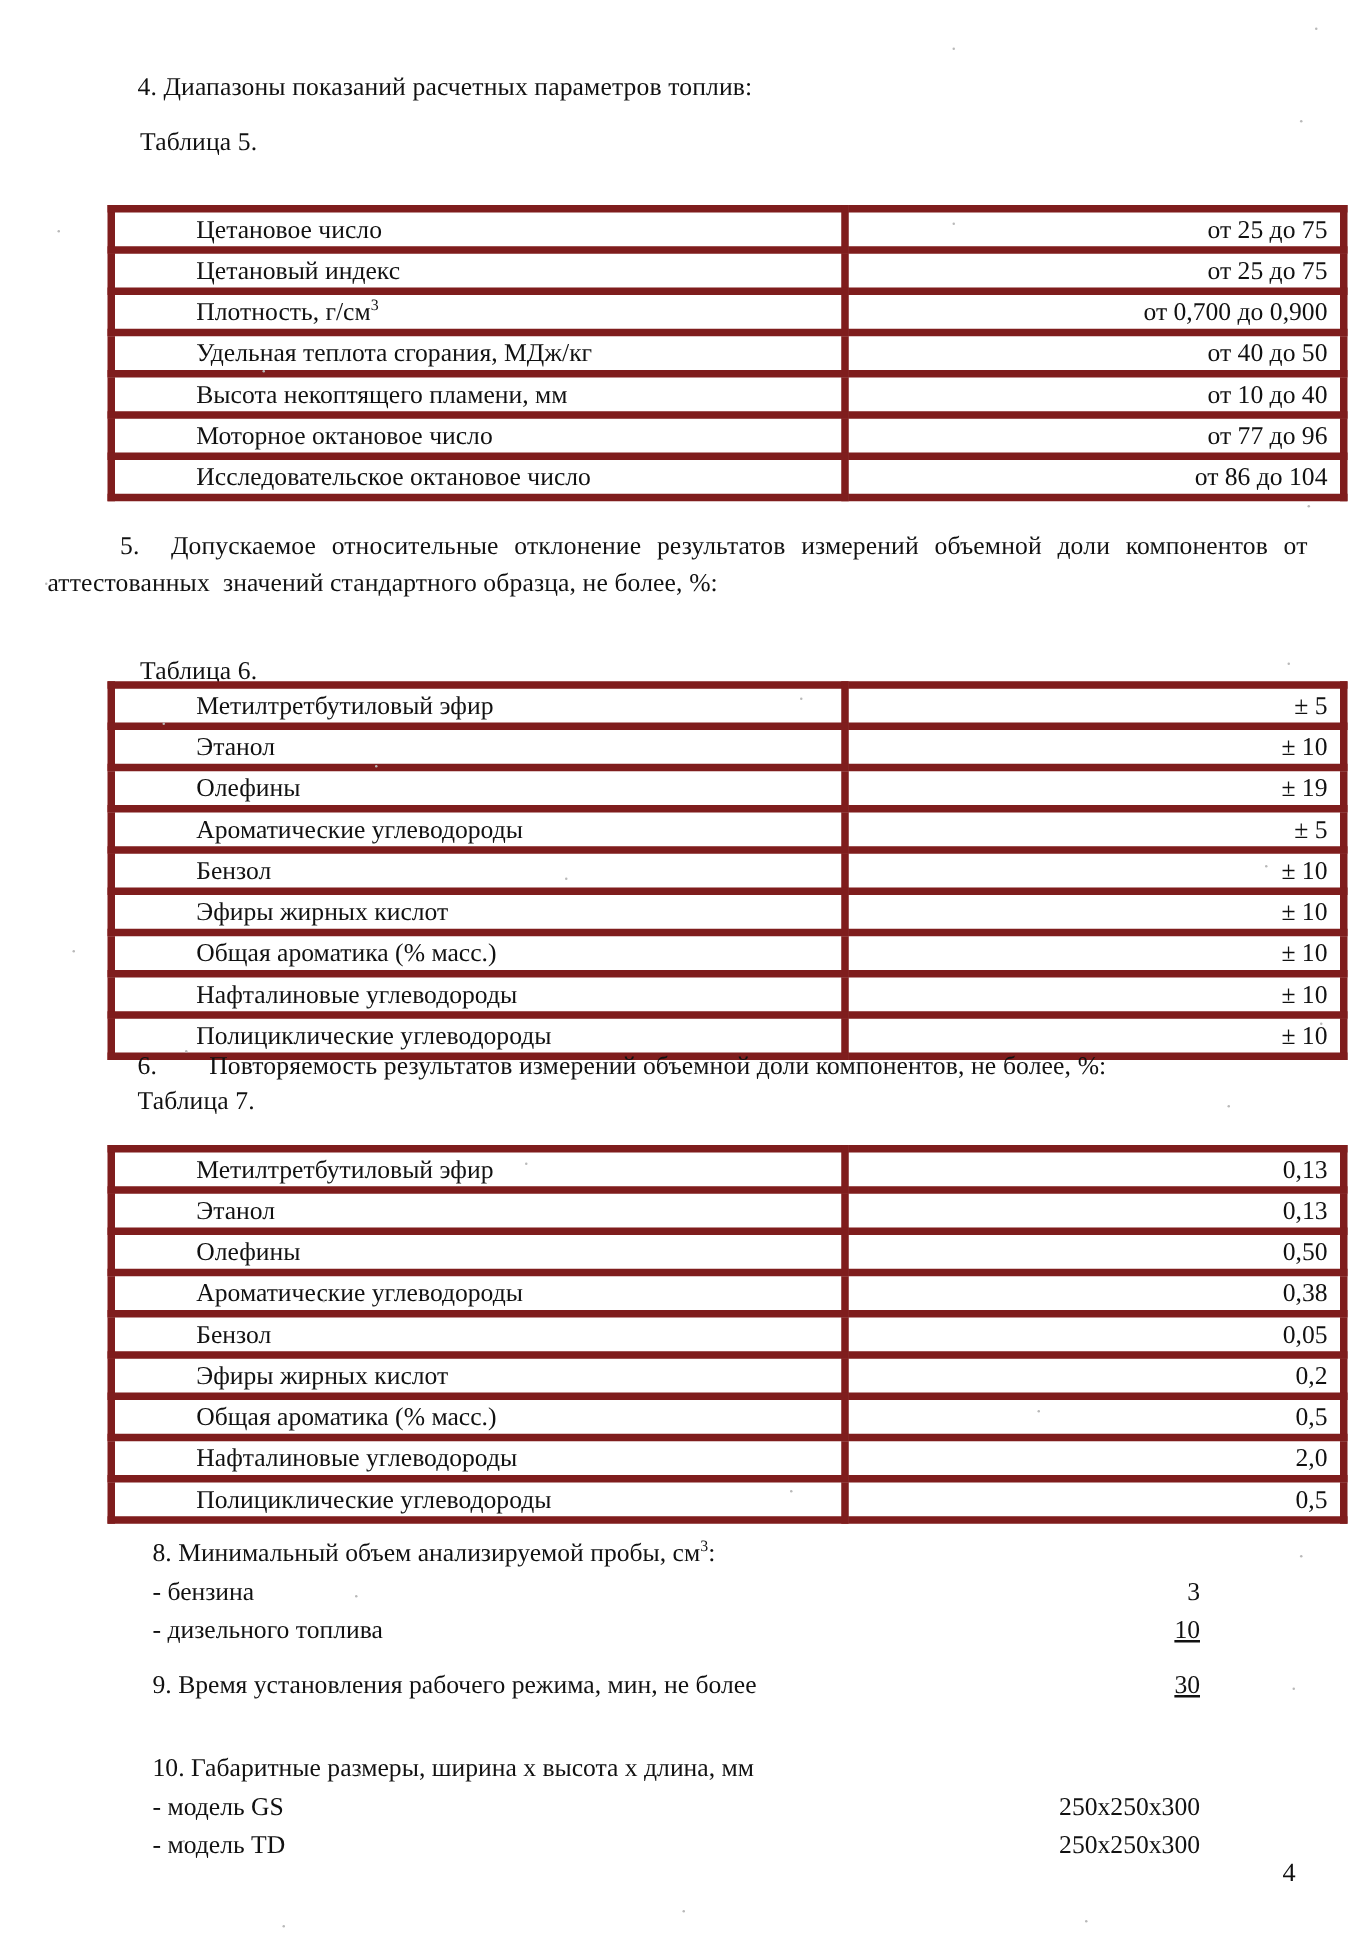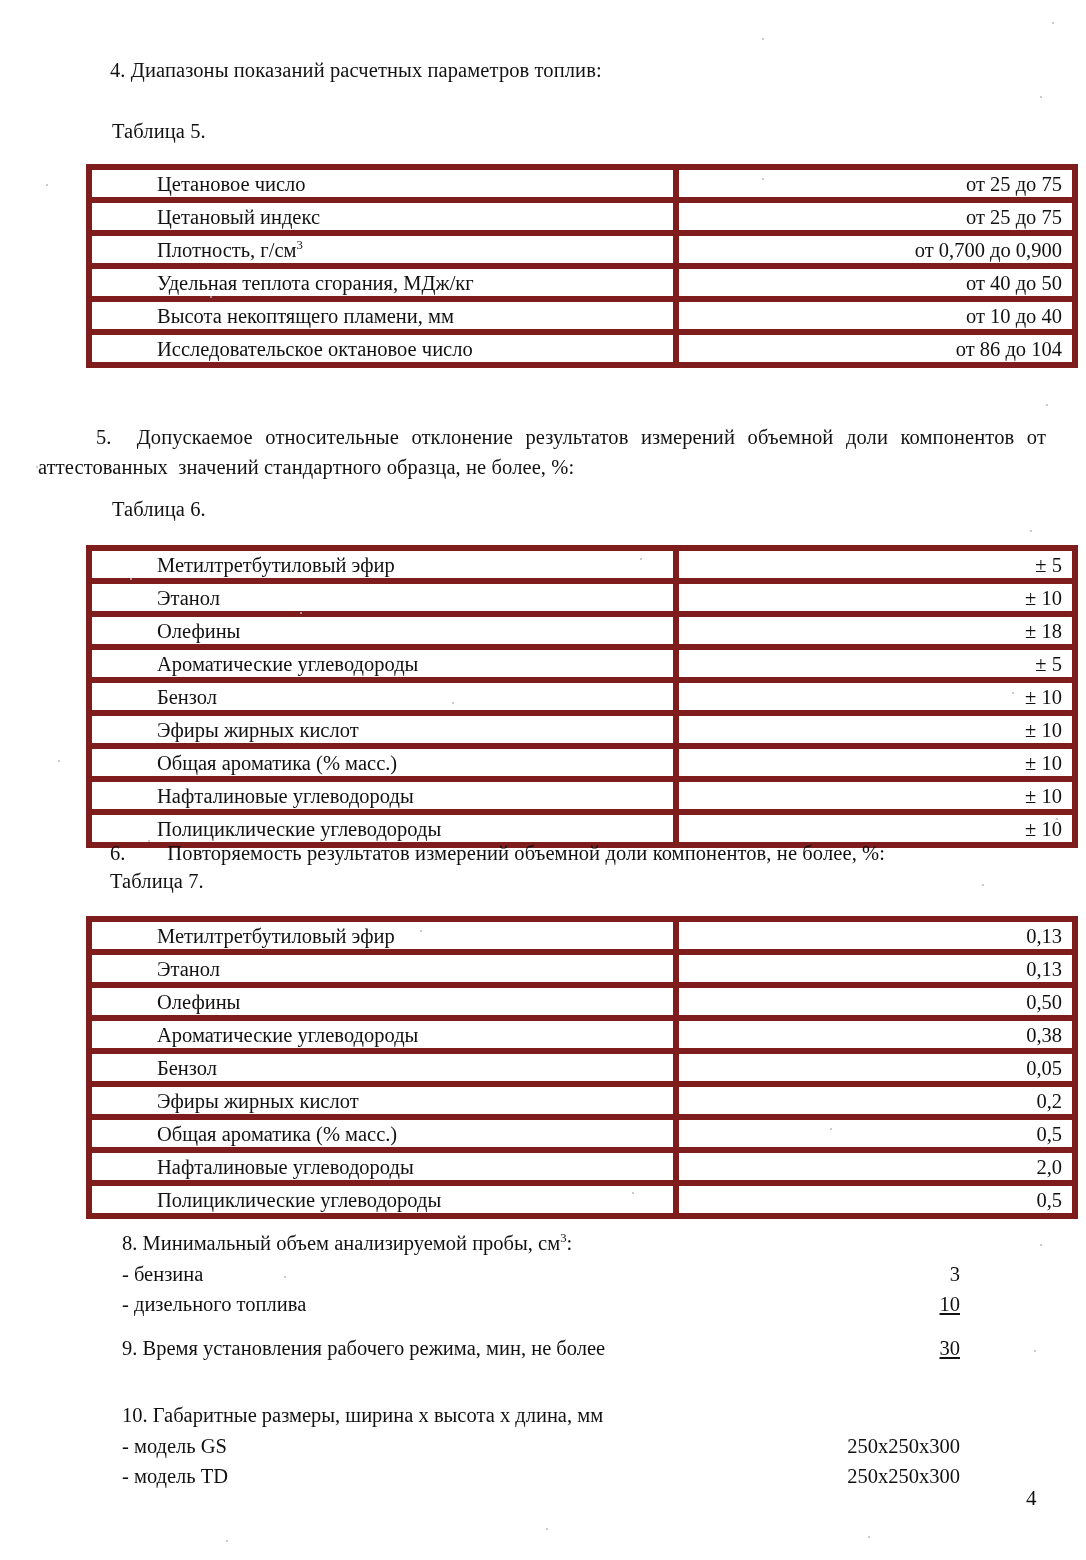--- a/index.html
+++ b/index.html
@@ -146,21 +146,21 @@
     <i style="left:146px;top:1472px"></i>
     <i style="left:546px;top:1528px"></i>
     <i style="left:226px;top:1540px"></i>
     <i style="left:868px;top:1536px"></i>
   </div>
 
   <div class="content">
 
     <div class="para section-head" style="left:110px; top:55px; width:860px;">4. Диапазоны показаний расчетных параметров топлив:</div>
 
-    <div class="para" style="left:112px; top:116px; width:300px;">Таблица 5.</div>
+    <div class="para" style="left:112px; top:99px; width:300px;">Таблица 5.</div>
 
     <table class="doc-table" id="table5" style="left:86px; top:164px; width:899px;">
       <tbody>
           <tr>
             <td class="k">Цетановое число</td>
             <td class="v">от 25 до 75</td>
           </tr>
           <tr>
             <td class="k">Цетановый индекс</td>
             <td class="v">от 25 до 75</td>
@@ -171,43 +171,47 @@
           </tr>
           <tr>
             <td class="k">Удельная теплота сгорания, МДж/кг</td>
             <td class="v">от 40 до 50</td>
           </tr>
           <tr>
             <td class="k">Высота некоптящего пламени, мм</td>
             <td class="v">от 10 до 40</td>
           </tr>
           <tr>
+            <td class="k">Моторное октановое число</td>
+            <td class="v">от 77 до 96</td>
+          </tr>
+          <tr>
             <td class="k">Исследовательское октановое число</td>
             <td class="v">от 86 до 104</td>
           </tr>
         </tbody>
     </table>
 
     <div class="para justify" style="left:38px; top:422px; width:1008px; text-indent:58px;">5.  Допускаемое относительные отклонение результатов измерений объемной доли компонентов от аттестованных  значений стандартного образца, не более, %:</div>
 
-    <div class="para" style="left:112px; top:494px; width:300px;font-family:Liberation Serif, serif;">Таблица 6.</div>
+    <div class="para" style="left:112px; top:522px; width:300px;font-family:Liberation Serif, serif;">Таблица 6.</div>
 
     <table class="doc-table" id="table6" style="left:86px; top:545px; width:899px;">
       <tbody>
           <tr>
             <td class="k">Метилтретбутиловый эфир</td>
             <td class="v">± 5</td>
           </tr>
           <tr>
             <td class="k">Этанол</td>
             <td class="v">± 10</td>
           </tr>
           <tr>
             <td class="k">Олефины</td>
-            <td class="v">± 18</td>
+            <td class="v">± 19</td>
           </tr>
           <tr>
             <td class="k">Ароматические углеводороды</td>
             <td class="v">± 5</td>
           </tr>
           <tr>
             <td class="k">Бензол</td>
             <td class="v">± 10</td>
           </tr>
           <tr>

